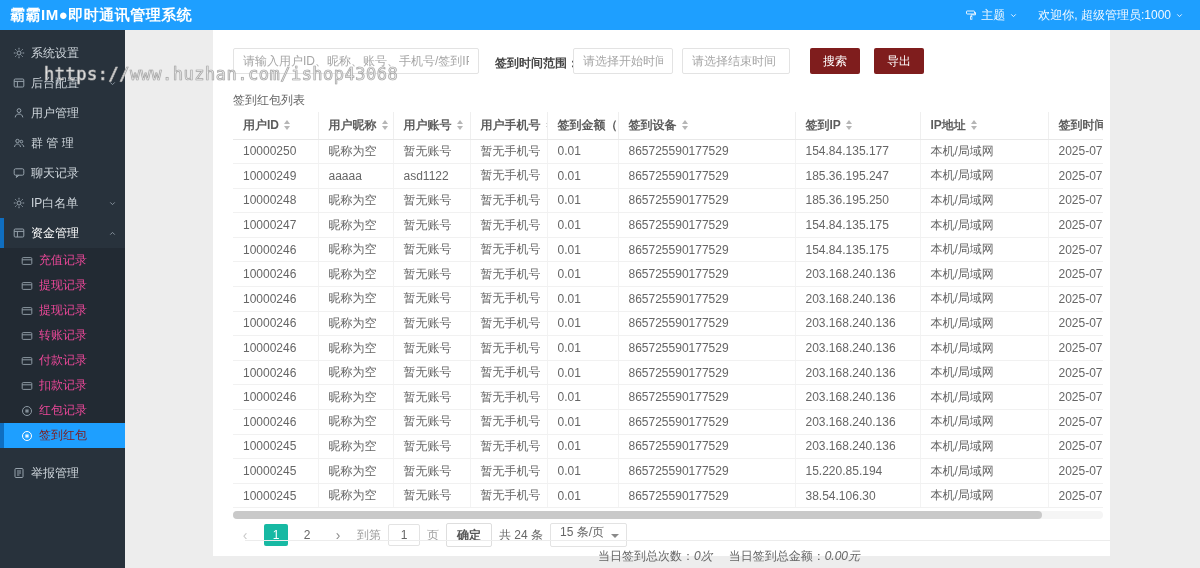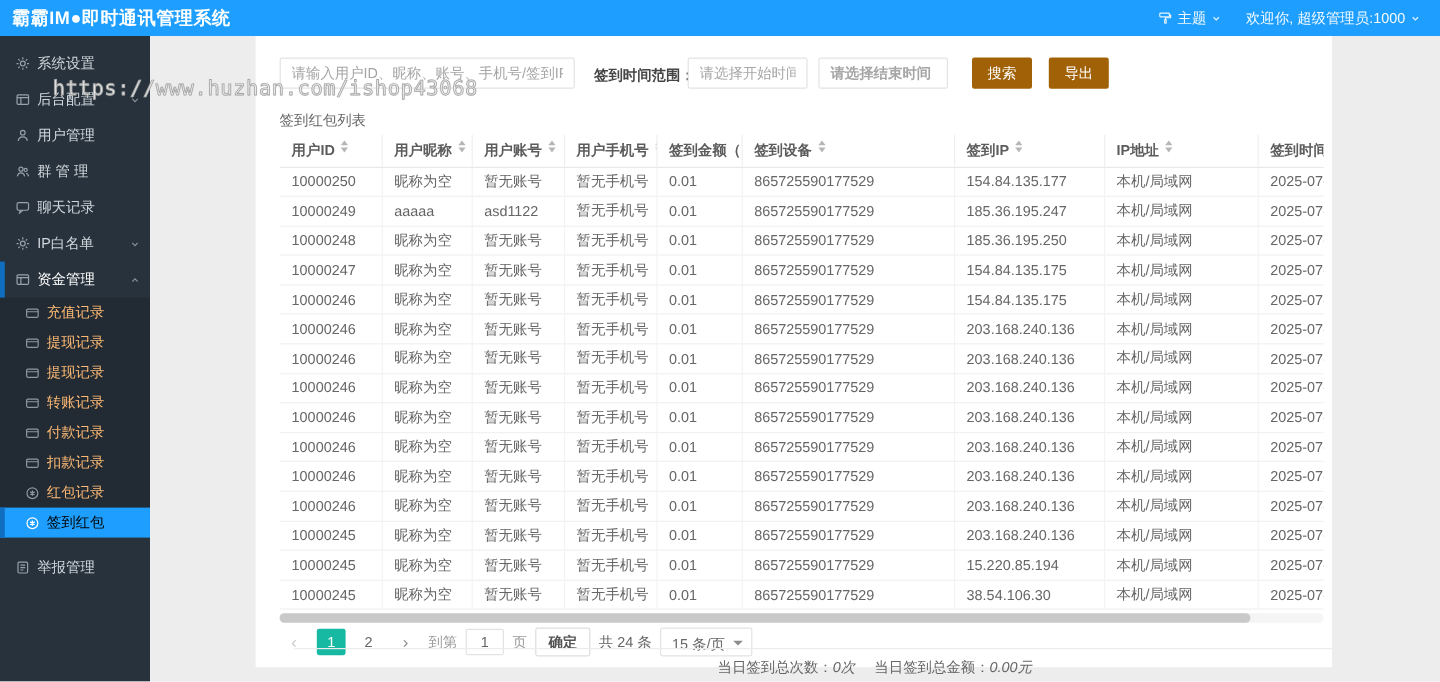--- a/index.html
+++ b/index.html
@@ -35,24 +35,24 @@
   }
   .side-item .ic { color:#96a2ac; }
   .side-item .chev { margin-left:auto; color:#87929c; }
   .side-item.stripe::before, .sub-item.active::before {
     content:""; position:absolute; left:0; top:0; bottom:0; width:4px; background:#0f6ec0;
   }
   .side-item.stripe { color:#fff; }
   .submenu { background:#222a33; }
   .sub-item {
     height:25px; display:flex; align-items:center; gap:6px;
-    padding-left:21px; color:#fdba74; font-size:12px; position:relative; cursor:pointer;
+    padding-left:21px; color:#ec4899; font-size:12px; position:relative; cursor:pointer;
   }
   .sub-item .ic { color:#8d99a3; }
-  .sub-item.active { background:#1E9FFF; color:#000000; }
+  .sub-item.active { background:#1E9FFF; color:#7f1d1d; }
   .sub-item.active .ic { color:#fff; }
   .bottom-gap { height:10px; }
 
   
   .watermark {
     position:absolute; left:44px; top:64px; z-index:60; pointer-events:none;
     font-family:"DejaVu Sans Mono",monospace; font-size:17px; letter-spacing:.5px;
     color:rgba(255,255,255,.72); -webkit-text-stroke:.7px #a6a6a6;
     text-shadow:0 0 1px #bdbdbd;
   }
@@ -62,62 +62,62 @@
 
   .inp {
     position:absolute; height:26px; border:1px solid #e3e3e3; border-radius:2px;
     font-size:12px; color:#666; padding:0 9px; background:#fff; outline:none;
     font-family:"Liberation Sans","DejaVu Sans",sans-serif;
   }
   .inp::placeholder { color:#a6a6a6; }
   .search-input { left:20px; top:18px; width:246px; }
   .range-label { position:absolute; left:282px; top:25px; font-size:12px; color:#454545; font-weight:bold; }
   .start-input { left:360px; top:18px; width:100px; }
-  .end-input   { left:469px; top:18px; width:108px;font-weight:bold; }
+  .end-input   { left:469px; top:18px; width:108px; }
   .btn {
     position:absolute; top:18px; height:26px; border:none; border-radius:2px;
-    background:#a16207; color:#fff; font-size:12px; padding:0 13px; cursor:pointer;
+    background:#7f1d1d; color:#fff; font-size:12px; padding:0 13px; cursor:pointer;
     font-family:"Liberation Sans","DejaVu Sans",sans-serif;
   }
   .search-btn { left:597px; }
   .export-btn { left:661px; }
 
   .list-title { position:absolute; left:20px; top:62px; font-size:12px; color:#666; }
 
   
   .table-wrap { position:absolute; left:20px; top:82px; width:870px; height:397px; overflow:hidden; }
   table { border-collapse:collapse; table-layout:fixed; width:925px; }
   th, td { text-align:left; padding:0 10px; white-space:nowrap; overflow:hidden; }
   th {
     height:27px; font-size:12px; color:#5c5c5c; font-weight:bold;
     border-bottom:1px solid #e8e8e8; border-right:1px solid #efefef; background:#fff; cursor:pointer;
   }
   td { height:24.6px; font-size:12px; color:#666; border-bottom:1px solid #f1f1f1; border-right:1px solid #f3f3f3; }
   th:last-child, td:last-child { border-right:none; }
-  .th-inner { display:flex; gap:5px; }
+  .th-inner { display:flex; align-items:center; gap:5px; }
   .sort { display:inline-flex; flex-direction:column; gap:2px; }
   .sort i { width:0; height:0; border-left:3.5px solid transparent; border-right:3.5px solid transparent; display:block; }
   .sort .up { border-bottom:4px solid #b6b6b6; }
   .sort .dn { border-top:4px solid #b6b6b6; }
 
   
   .hscroll { position:absolute; left:20px; top:481px; width:870px; height:8px; background:#f5f5f5; border-radius:4px; }
   .hscroll .thumb { position:absolute; left:0; top:0; height:8px; width:93%; background:#c9c9c9; border-radius:4px; cursor:pointer; }
 
   
   .pagebar { position:absolute; left:20px; top:493px; height:24px; display:flex; align-items:center; gap:7px; font-size:12px; color:#666; }
   .pg { min-width:24px; height:22px; display:inline-flex; align-items:center; justify-content:center; border-radius:2px; cursor:pointer; padding:0 4px; }
   .pg.prev { color:#c9c9c9; font-size:14px; }
   .pg.next { color:#8b8b8b; font-size:14px; }
   .pg.num.active { background:#17b9a3; color:#fff; }
   .pg-muted { color:#9d9d9d; }
   .goto-input { width:32px; height:22px; border:1px solid #e3e3e3; border-radius:2px; text-align:center; color:#666; font-size:12px; outline:none; }
   .confirm-btn { height:24px; border:1px solid #dedede; background:#fff; border-radius:2px; padding:0 10px; font-size:12px; font-weight:bold; color:#555; cursor:pointer; }
   .pagesize {
-    height:24px; border:1px solid #e3e3e3; border-radius:2px; display:inline-flex; align-items:flex-end;
+    height:24px; border:1px solid #e3e3e3; border-radius:2px; display:inline-flex; align-items:flex-start;
     padding:0 22px 0 9px; position:relative; cursor:pointer; color:#666;
   }
   .pagesize::after { content:""; position:absolute; right:7px; top:10px; border-left:4px solid transparent; border-right:4px solid transparent; border-top:4px solid #8a8a8a; }
 
   
   .summary {
     position:absolute; left:0; right:0; top:510px; height:16px; border-top:1px solid #ececec;
     padding:7px 250px 0 0; text-align:right; font-size:12px; color:#666; white-space:nowrap;margin-left:32px;
   }
   .summary i { font-style:italic; }

